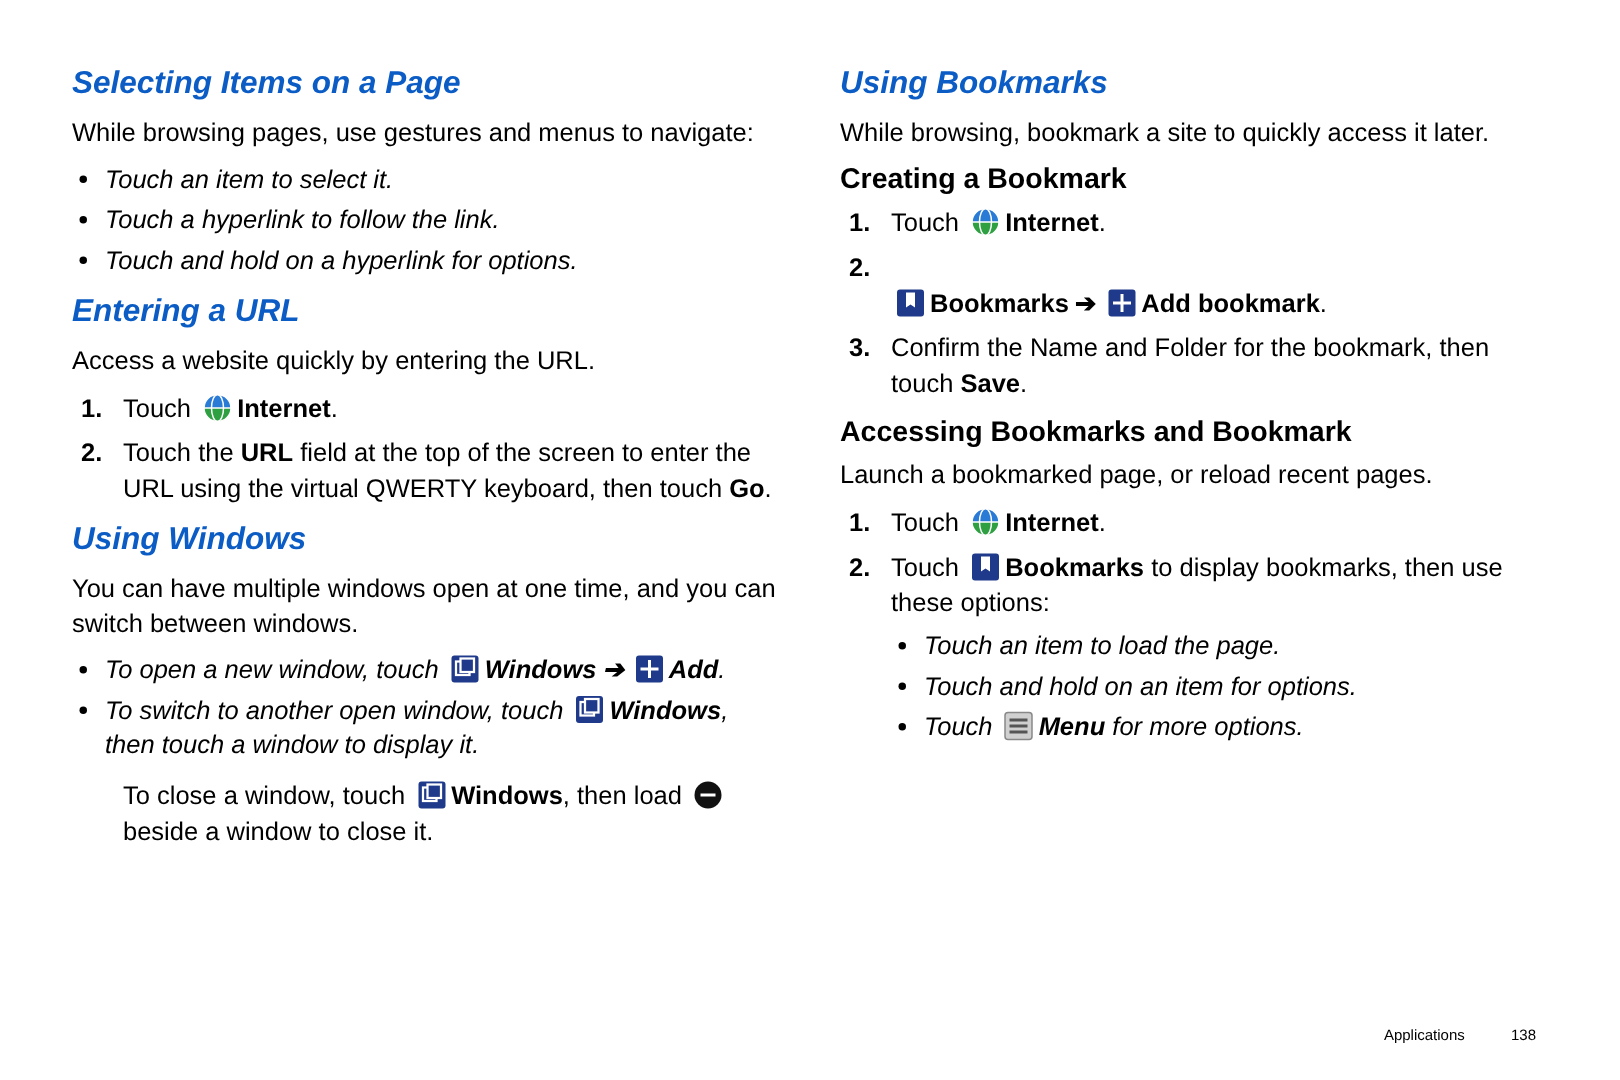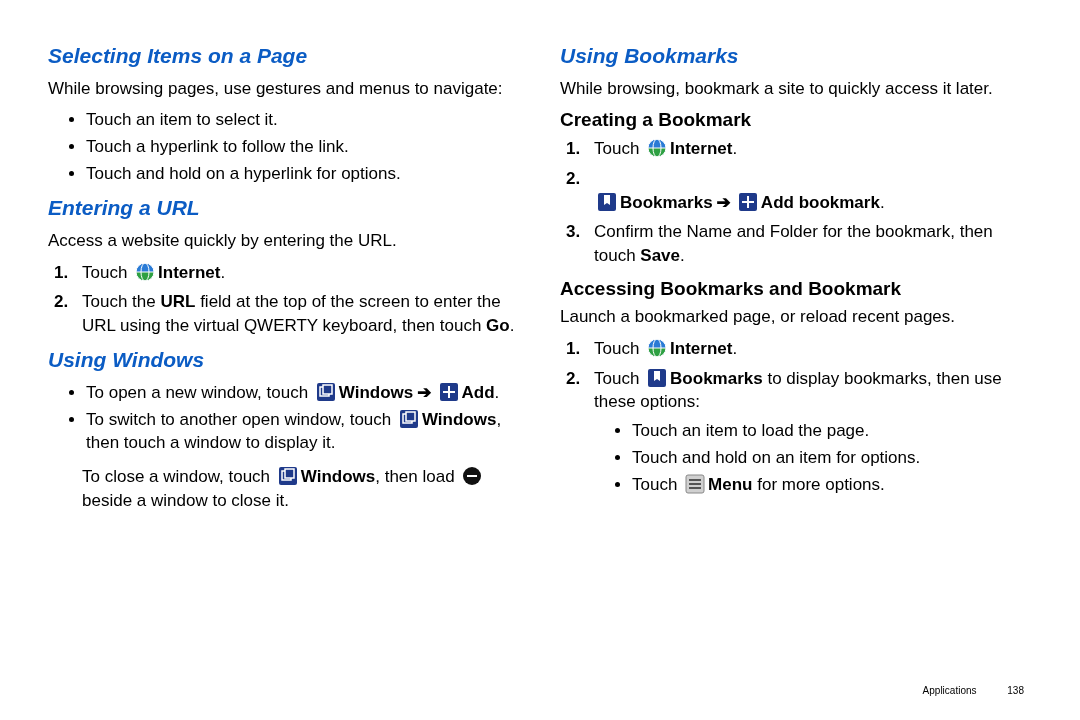--- a/index.html
+++ b/index.html
@@ -24,21 +24,21 @@
     font-size: 21px;
     margin: 6px 0 10px 0;
   }
   .h-black {
     font-weight: 700;
     font-size: 19px;
     margin: 8px 0 6px 0;
   }
   p { margin: 2px 0 8px 0; line-height: 1.35; }
   ul { list-style: disc; padding-left: 22px; margin: 2px 0 10px 0; }
-  ul li { margin: 4px 16px; line-height: 1.35; }
+  ul li { margin: 4px 0; line-height: 1.35; font-style: italic; }
   ol { padding-left: 0; margin: 2px 0 10px 0; counter-reset: step; }
   ol > li {
     list-style: none;
     position: relative;
     padding-left: 34px;
     margin: 6px 0;
     line-height: 1.4;
   }
   ol > li::before {
     counter-increment: step;
@@ -87,20 +87,21 @@
               <ellipse cx="10" cy="10" rx="4" ry="9" fill="none" stroke="#fff" stroke-width="1"></ellipse>
               <line x1="1" y1="10" x2="19" y2="10" stroke="#fff" stroke-width="1"></line>
             </svg></span><b>Internet</b><span>.</span>
       </li>
       <li>
         <span>Touch the </span><b>URL</b><span> field at the top of the screen to enter the URL using the virtual QWERTY keyboard, then touch </span><b>Go</b><span>.</span>
       </li>
     </ol>
 
     <div class="h-blue">Using Windows</div>
+    <p>You can have multiple windows open at one time, and you can switch between windows.</p>
     <ul>
       <li>
         <span>To open a new window, touch </span><span class="ic"><svg viewBox="0 0 20 20">
               <rect x="1" y="1" width="18" height="18" rx="2" fill="#1f3a8a"></rect>
               <rect x="4" y="5" width="9" height="9" fill="none" stroke="#fff" stroke-width="1.5"></rect>
               <rect x="7" y="3" width="9" height="9" fill="#1f3a8a" stroke="#fff" stroke-width="1.5"></rect>
             </svg></span><b>Windows</b><span class="arrow">➔</span><span class="ic"><svg viewBox="0 0 20 20">
               <rect x="1" y="1" width="18" height="18" rx="2" fill="#1f3a8a"></rect>
               <rect x="9" y="4" width="2" height="12" fill="#fff"></rect>
               <rect x="4" y="9" width="12" height="2" fill="#fff"></rect>

